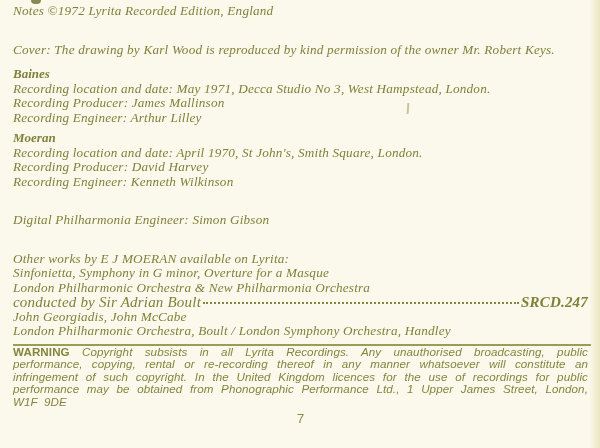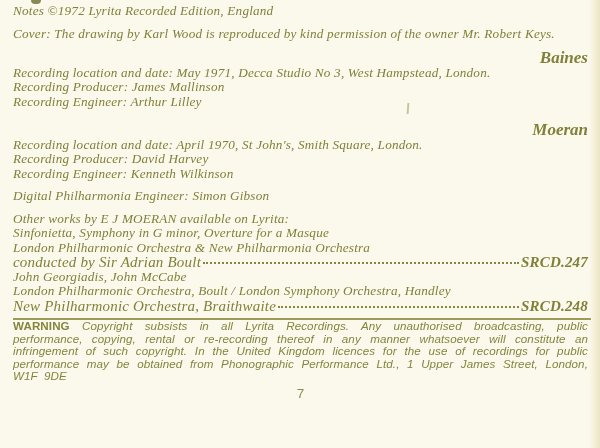--- a/index.html
+++ b/index.html
@@ -20,27 +20,27 @@
   .serif-line{
     font-style:italic;
     font-size:13.2px;
     line-height:14.5px;
     white-space:nowrap;
     letter-spacing:.2px;
   }
   .section-heading{
     font-style:italic;
     font-weight:700;
-    font-size:17px;
+    font-size:13px;
     line-height:14.5px;
-    text-align:right;
+    text-align:left;
   }
-  .mt8{margin-top:8px;}
+  .mt8{margin-top:24px;}
   .mt10{margin-top:10px;}
-  .mt3{margin-top:14px;}
+  .mt3{margin-top:6px;}
   .leader-row{
     display:flex;
     align-items:baseline;
     font-style:italic;
     font-size:15px;
     line-height:14.5px;
     letter-spacing:.2px;
   }
   .leader-dots{
     flex:1;
@@ -124,25 +124,20 @@
   <div class="serif-line">Sinfonietta, Symphony in G minor, Overture for a Masque</div>
   <div class="serif-line">London Philharmonic Orchestra &amp; New Philharmonia Orchestra</div>
   <div class="leader-row">
     <span>conducted by Sir Adrian Boult</span>
     <span class="leader-dots"></span>
     <span class="catalog-number">SRCD.247</span>
   </div>
 
   <div class="serif-line">John Georgiadis, John McCabe</div>
   <div class="serif-line">London Philharmonic Orchestra, Boult / London Symphony Orchestra, Handley</div>
-  <div class="leader-row">
-    <span>New Philharmonic Orchestra, Braithwaite</span>
-    <span class="leader-dots"></span>
-    <span class="catalog-number">SRCD.248</span>
-  </div>
 
   <div class="rule"></div>
 
   <div class="warning-para">
     <span class="warning-label">WARNING </span>
     <span class="warning-body">Copyright subsists in all Lyrita Recordings. Any unauthorised broadcasting, public performance, copying, rental or re-recording thereof in any manner whatsoever will constitute an infringement of such copyright. In the United Kingdom licences for the use of recordings for public performance may be obtained from Phonographic Performance Ltd., 1 Upper James Street, London, W1F 9DE</span>
   </div>
 
   <div class="page-number">7</div>
 

